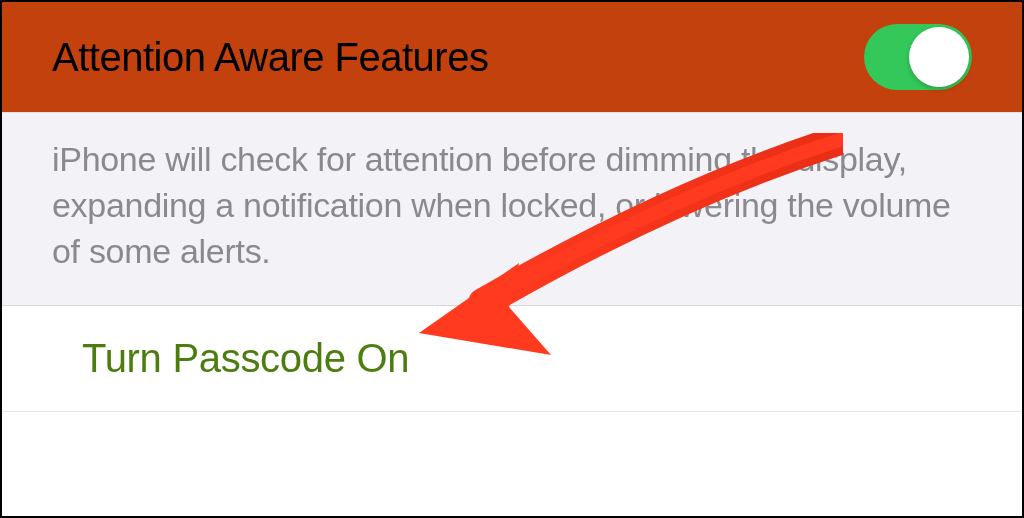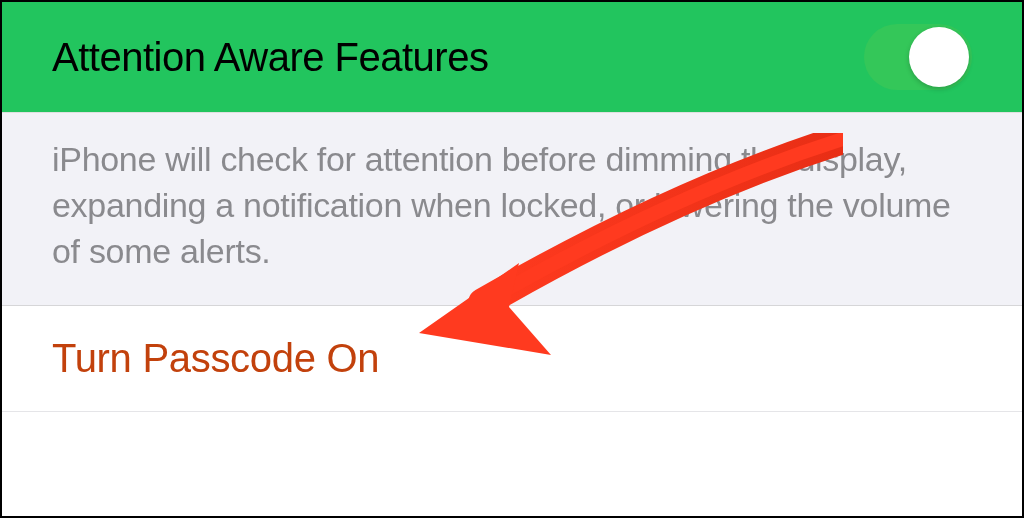--- a/index.html
+++ b/index.html
@@ -22,21 +22,21 @@
       height: 518px;
       background: #ffffff;
       overflow: hidden;
     }
     
     .row-toggle {
       display: flex;
       align-items: center;
       justify-content: space-between;
       padding: 22px 50px 22px 50px;
-      background: #22c55e;
+      background: #c2410c;
     }
     
     .row-toggle-label {
       font-size: 40px;
       font-weight: 400;
       color: #000;
       letter-spacing: -0.5px;
     }
     
     .toggle {
@@ -82,21 +82,22 @@
     .row-button.no-border {
       border-bottom: none;
     }
     
     .row-button-label {
       font-size: 40px;
       letter-spacing: -0.3px;
     }
     
     .row-button-label.link {
-      color: #c2410c;
+      color: #4d7c0f;
+      margin-left: 30px;
     }
     
     .row-button-label.disabled {
       color: #bcbcbf;
     }
     
     .arrow-annotation {
       position: absolute;
       top: 133px;
       left: 413px;

